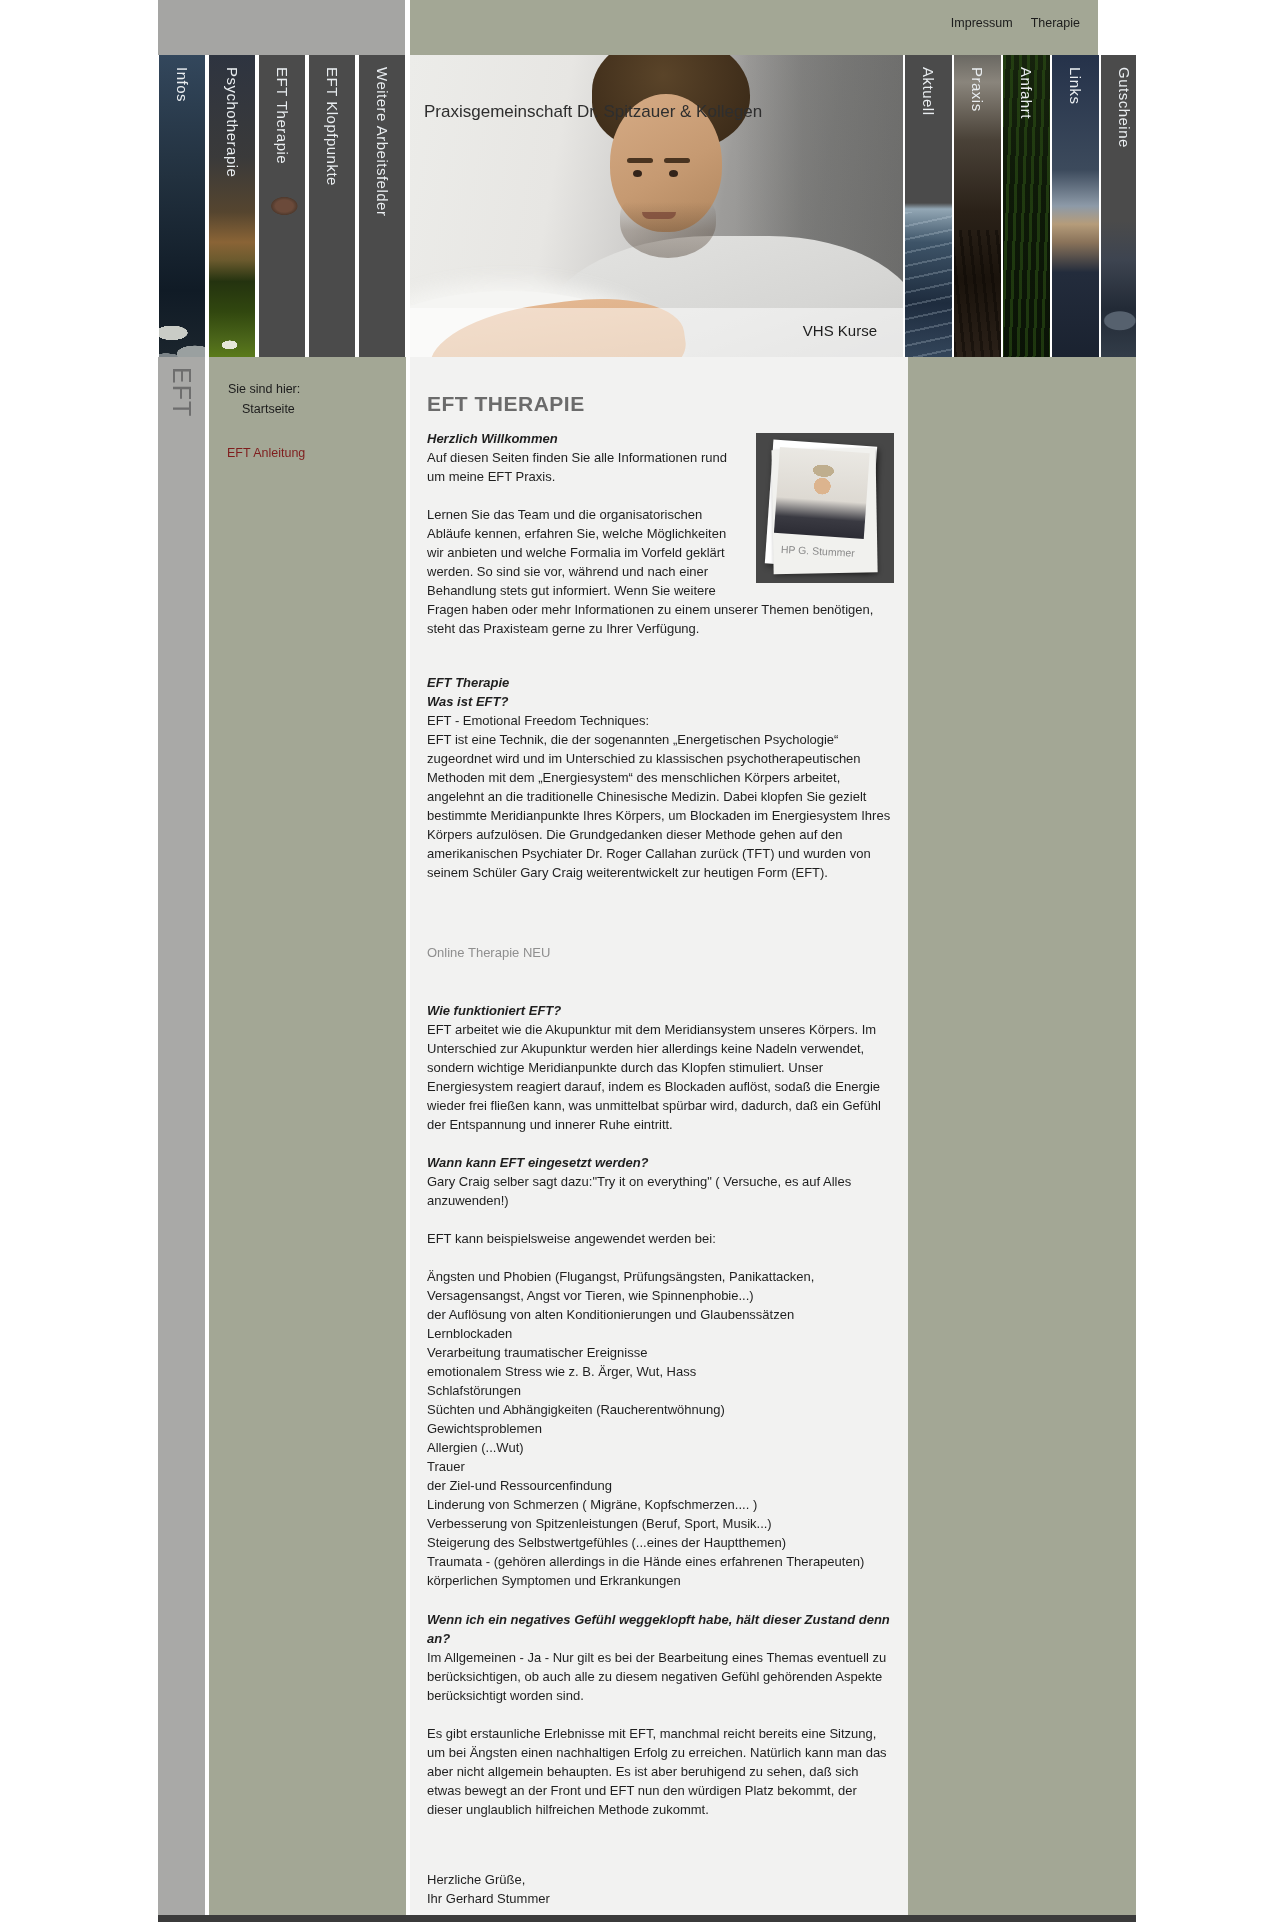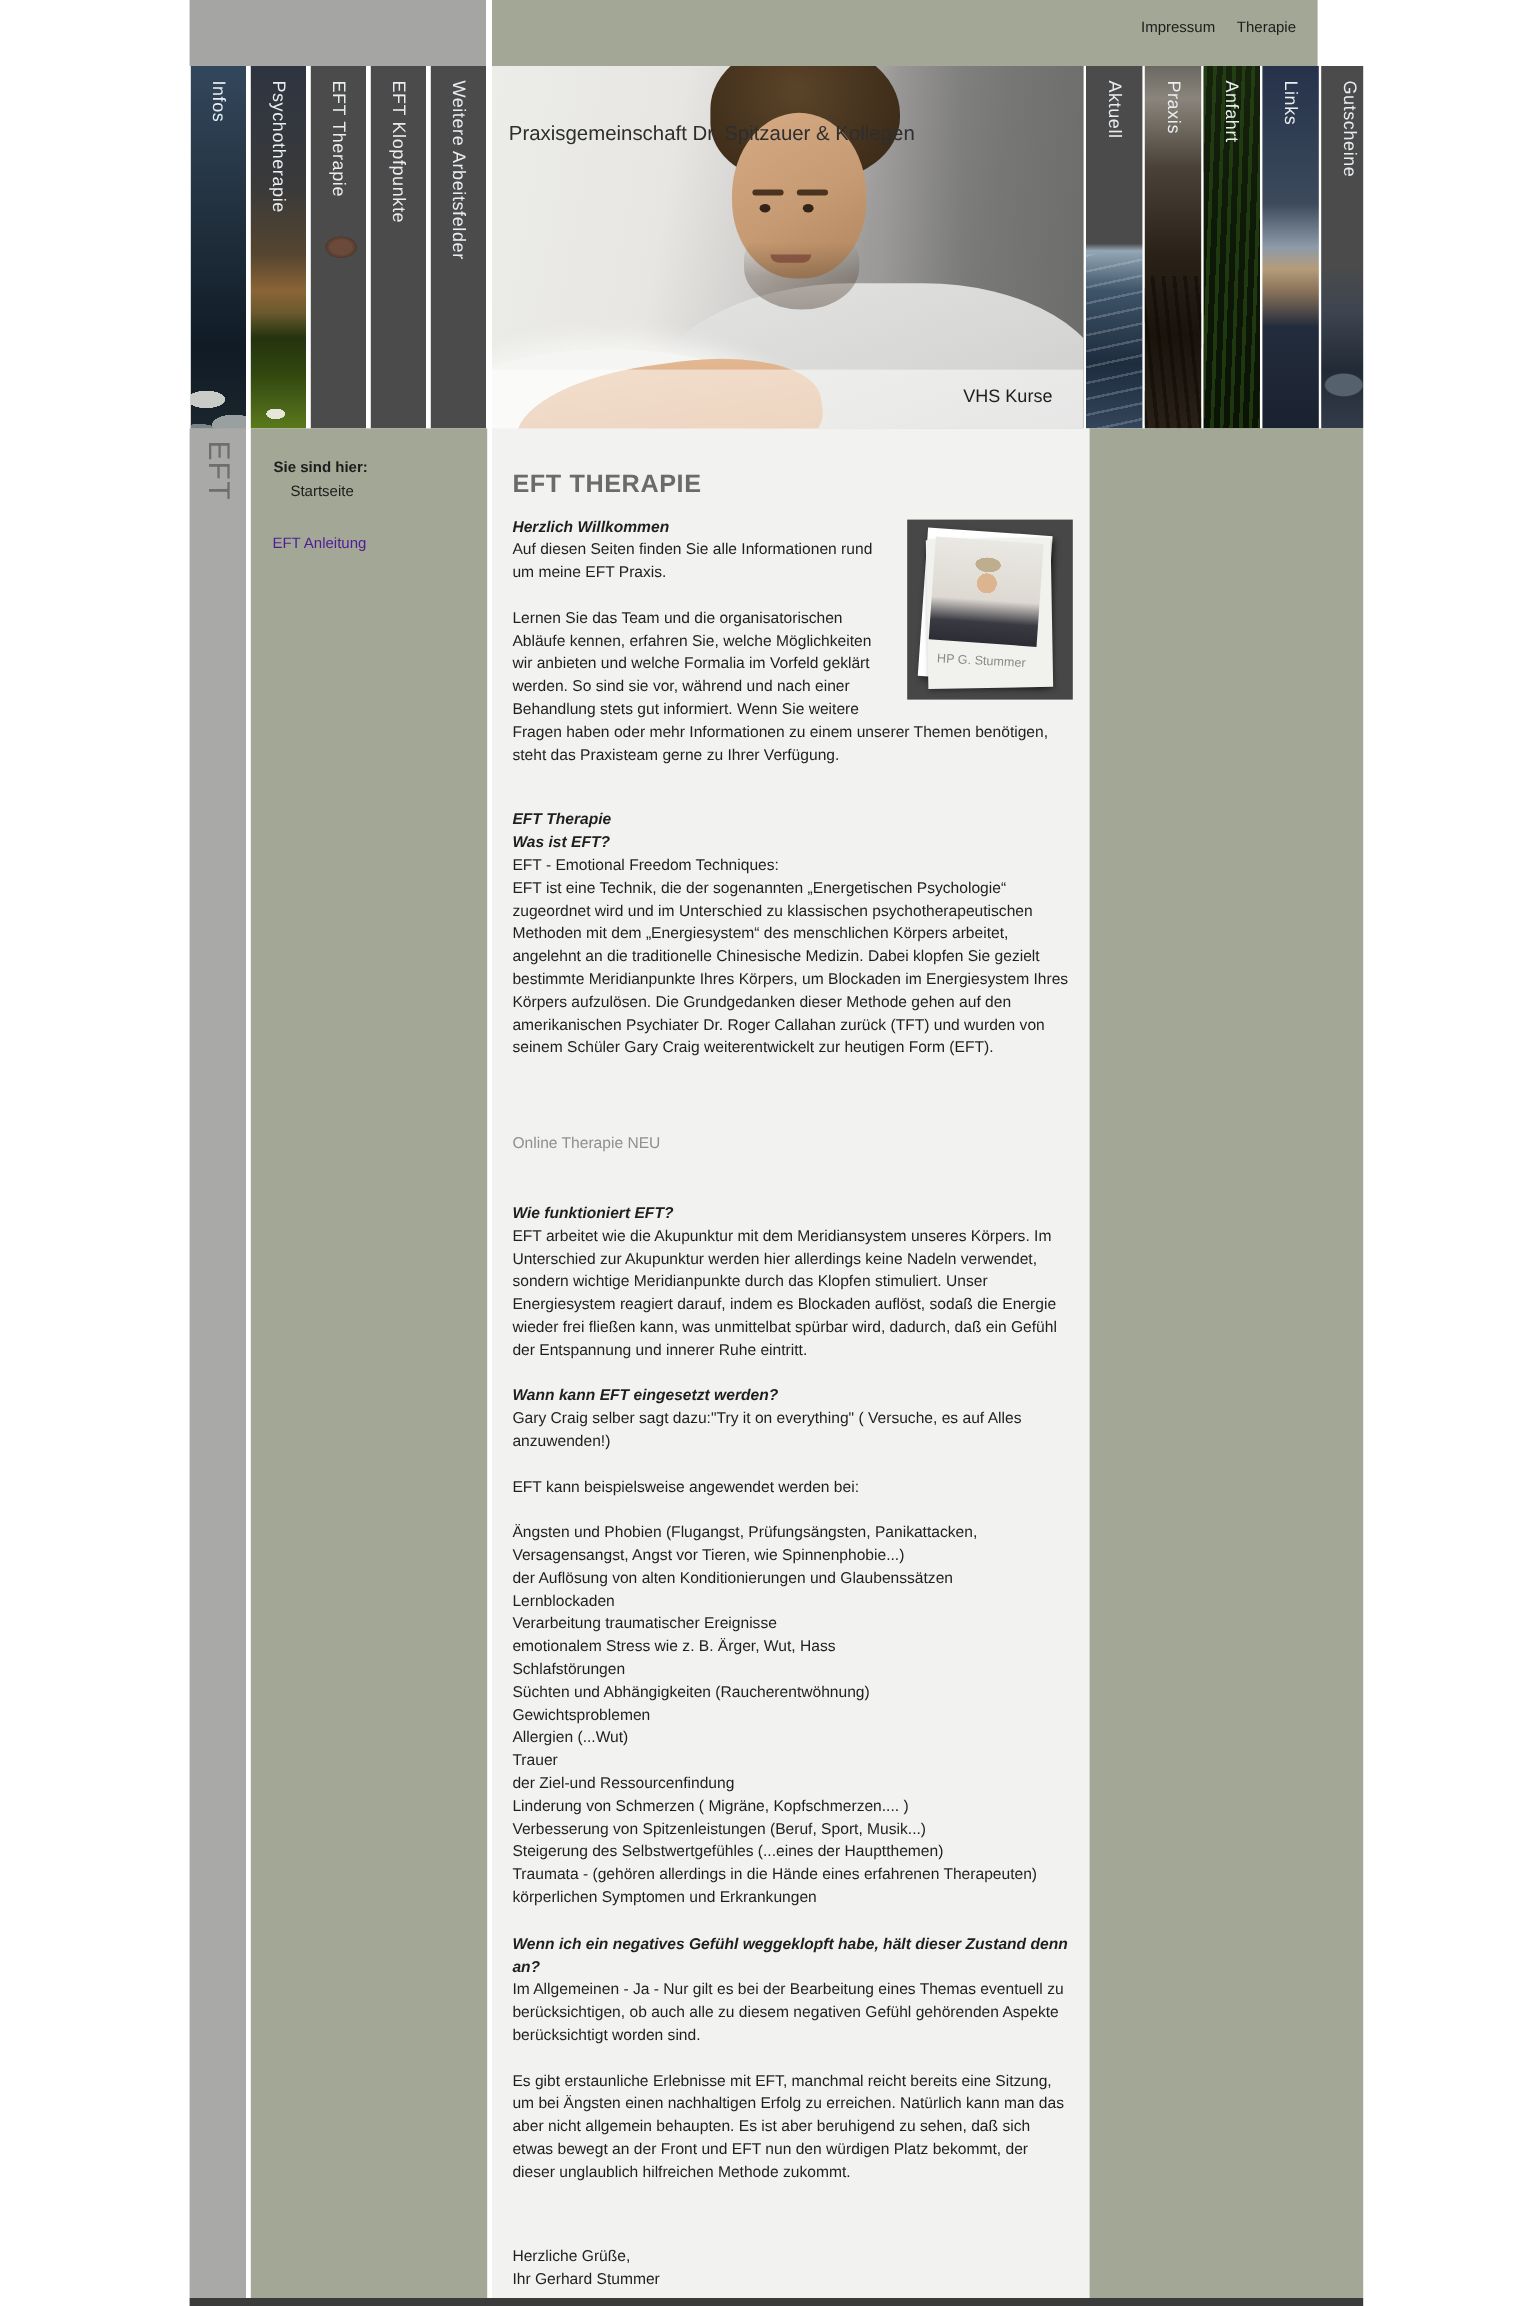--- a/index.html
+++ b/index.html
@@ -68,23 +68,23 @@
   .hd-title{position:absolute;left:14px;top:47px;font-size:17px;color:#2e2e2e;z-index:3;}
   .vhs-bar{position:absolute;left:0;bottom:0;width:100%;height:49px;background:rgba(255,255,255,.52);
       z-index:4;text-align:right;cursor:pointer;}
   .vhs-bar span{display:inline-block;margin:14px 26px 0 0;font-size:15px;color:#1e1e1e;}
 
   
   .eft-strip{position:absolute;left:158px;top:357px;width:47px;height:1558px;background:#a9a9a7;
       display:flex;justify-content:center;}
   .eft-strip .vert{writing-mode:vertical-rl;font-size:25px;color:#6e6e6e;padding-top:10px;letter-spacing:1px;}
   .sidebar{position:absolute;left:209px;top:357px;width:197px;height:1558px;background:#a3a795;font-size:12.5px;}
-  .crumb-title{font-weight:bold;color:#1c1c1c;margin:25px 0 6px 19px;}
+  .crumb-title{font-weight:normal;color:#1c1c1c;margin:25px 0 6px 19px;}
   .crumb-link{display:block;margin-left:33px;color:#1c1c1c;text-decoration:none;cursor:pointer;}
-  .menu-link{display:block;margin:30px 0 0 18px;color:#4c1d95;text-decoration:none;cursor:pointer;}
+  .menu-link{display:block;margin:30px 0 0 18px;color:#7f1d1d;text-decoration:none;cursor:pointer;}
   .right-pane{position:absolute;left:908px;top:357px;width:240px;height:1558px;background:#a3a795;}
   .bottom-bar{position:absolute;left:158px;top:1915px;width:990px;height:7px;background:#3b3b3b;}
 
   
   .content{position:absolute;left:410px;top:357px;width:498px;height:1558px;background:#f2f2f1;box-sizing:border-box;
       padding:34px 14px 0 17px;font-size:13px;line-height:19px;color:#1f1f1f;}
   .content h1{margin:0 0 12px;font-size:21px;line-height:26px;font-weight:bold;color:#6b6b6b;letter-spacing:.5px;}
   .para{margin:0 0 19px;}
   .bline{font-weight:bold;font-style:italic;}
   .glink{display:inline-block;color:#8f8f8f;text-decoration:none;cursor:pointer;margin-top:28px;}

